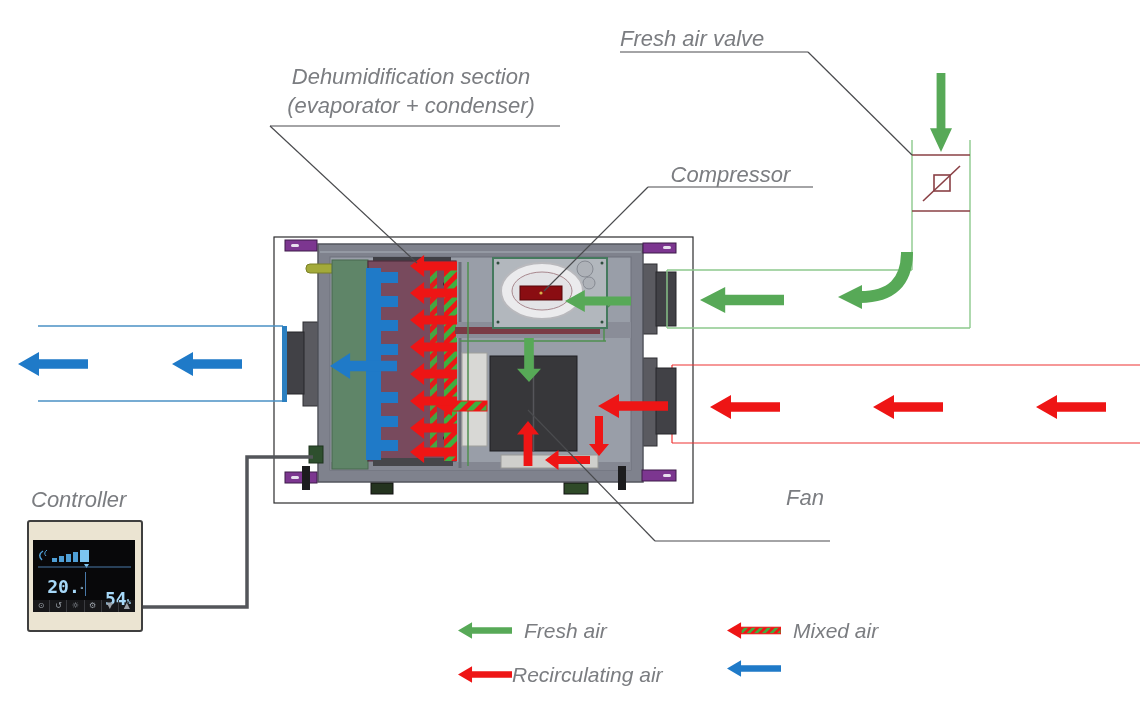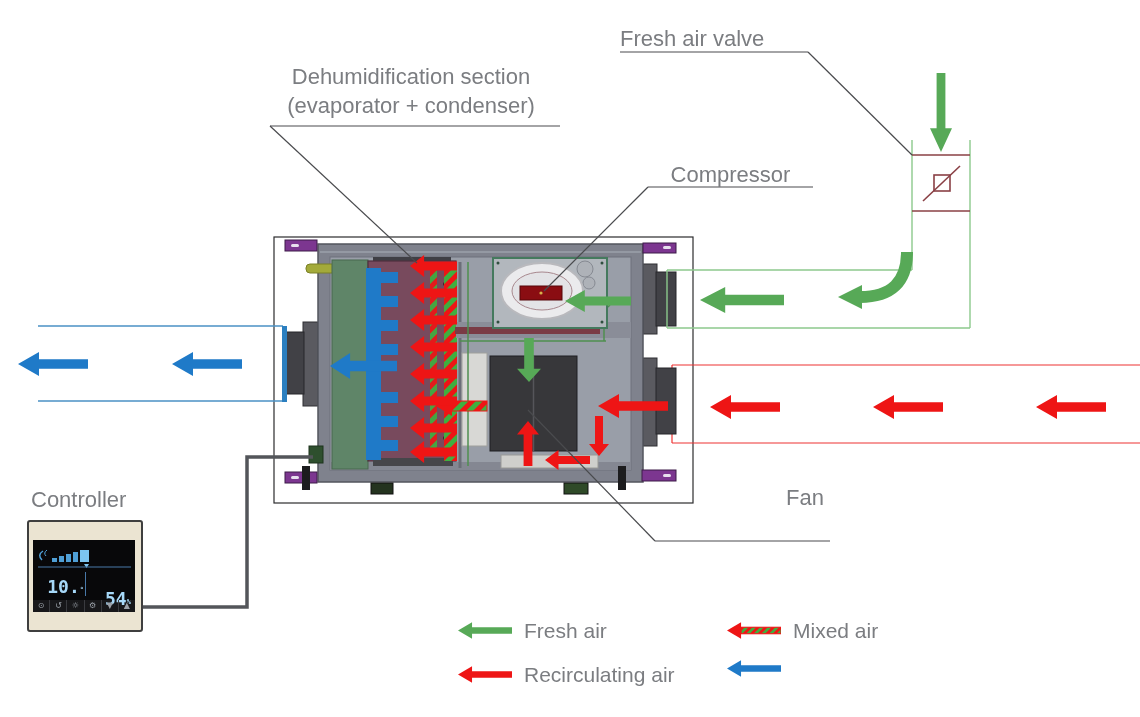--- a/index.html
+++ b/index.html
@@ -1,19 +1,19 @@
 <!DOCTYPE html>
 <html style="--c-fresh-air: #57a957; --c-recirculating-air: #ee1515; --c-dehumidified-air: #1f7ac8; --c-mixed-air-green: #3faf3f; --c-label-text: #7b7d81; --c-duct-green: #8cc98c; --c-duct-red: #ee3333; --c-duct-blue: #4a90c4; --c-valve: #8a4045;"><head>
 <meta charset="utf-8">
 <style>
   html,body{margin:0;padding:0;background:#ffffff;}
   .canvas{position:relative;width:1140px;height:717px;background:#fff;overflow:hidden;
           font-family:"Liberation Sans","DejaVu Sans",sans-serif;}
   svg{position:absolute;left:0;top:0;}
-  .label{position:absolute;color:var(--c-label-text,#7b7d81);font-size:22px;line-height:29px;white-space:nowrap;}
+  .label{position:absolute;color:var(--c-label-text,#7b7d81);font-size:22px;line-height:29px;white-space:nowrap;font-style:italic;}
   .label.small{font-size:21px;}
   .center{text-align:center;}
   
   .f-fresh{fill:var(--c-fresh-air,#57a957);}
   .f-recirc{fill:var(--c-recirculating-air,#ee1515);}
   .f-dehum{fill:var(--c-dehumidified-air,#1f7ac8);}
   .f-mixg{fill:var(--c-mixed-air-green,#3faf3f);}
   .s-fresh{stroke:var(--c-fresh-air,#57a957);}
   .s-dgreen{stroke:var(--c-duct-green,#8cc98c);}
   .s-dred{stroke:var(--c-duct-red,#ee3333);}
@@ -248,21 +248,21 @@
 </div>
 
 <div class="label center" style="left:648px;top:160px;width:165px;">Compressor</div>
 
 <div class="label" style="left:786px;top:483px;">Fan</div>
 
 <div class="label" style="left:31px;top:485px;text-align:right;">Controller</div>
 
 <div class="disp">
   <div class="cell l">
-    <span>10.</span>
+    <span>20.</span>
         <span class="unit">°</span>
   </div>
   <div class="cell r">
     <span>54</span>
         <span class="unit">%</span>
   </div>
 </div>
 <div class="btnrow">
   <span class="b">⊙</span>
   <span class="b">↺</span>
@@ -288,21 +288,21 @@
 <div class="legend-item" style="left:458px;top:616px;">
   <svg width="54" height="17" viewBox="0 0 100 31">
     <polygon points="0,15.5 26,0 26,9.5 100,9.5 100,21.5 26,21.5 26,31" class="f-fresh"></polygon>
   </svg>
   <span class="label small" style="position:static;margin-left:12px;">Fresh air</span>
 </div>
 <div class="legend-item" style="left:458px;top:660px;">
   <svg width="54" height="17" viewBox="0 0 100 31">
     <polygon points="0,15.5 26,0 26,9.5 100,9.5 100,21.5 26,21.5 26,31" class="f-recirc"></polygon>
   </svg>
-  <span class="label small" style="position:static;margin-left:12px;">Recirculating air</span>
+  <span class="label small" style="position:static;margin-left:0;">Recirculating air</span>
 </div>
 <div class="legend-item" style="left:727px;top:660px;">
   <svg width="54" height="17" viewBox="0 0 100 31">
     <polygon points="0,15.5 26,0 26,9.5 100,9.5 100,21.5 26,21.5 26,31" class="f-dehum"></polygon>
   </svg>
 </div>
 
 </div>
 
 </body></html>

